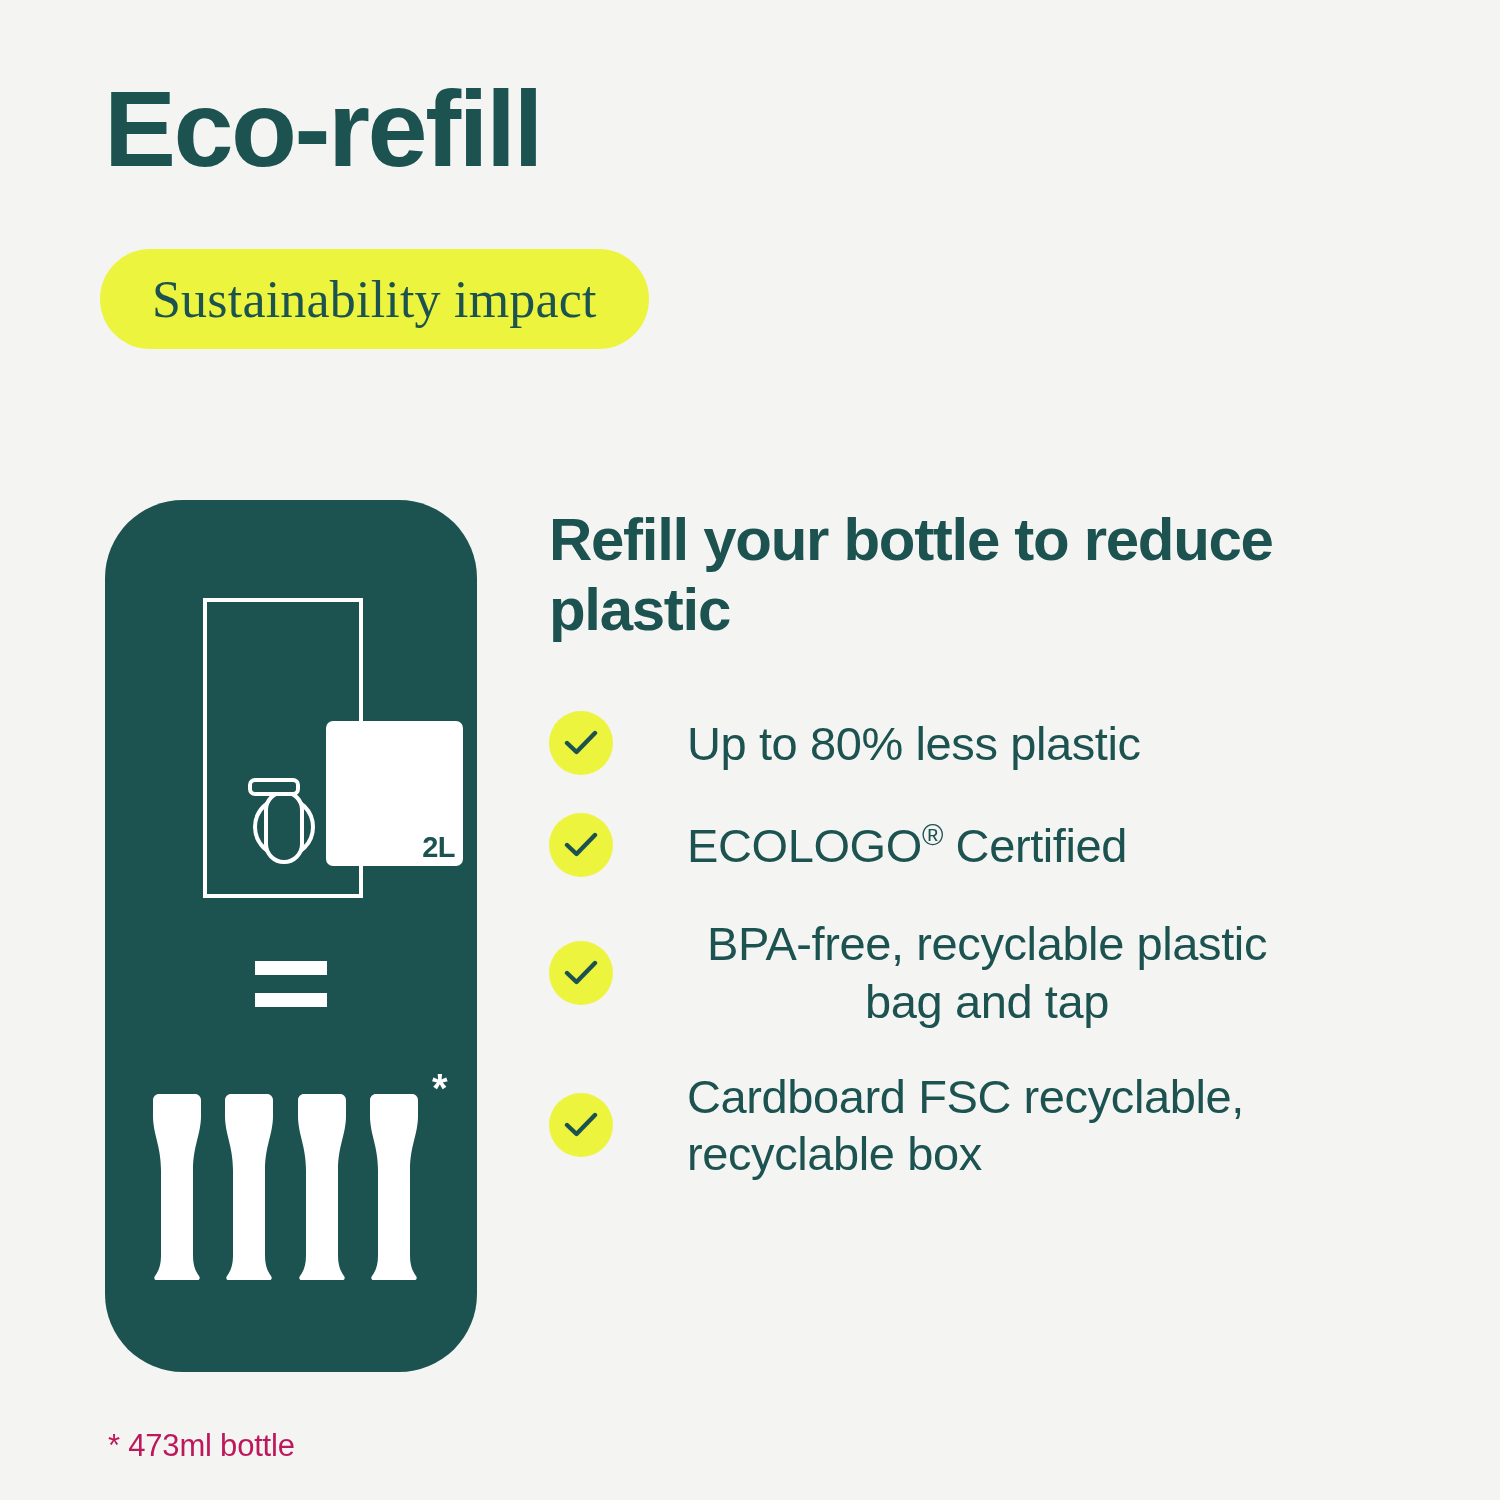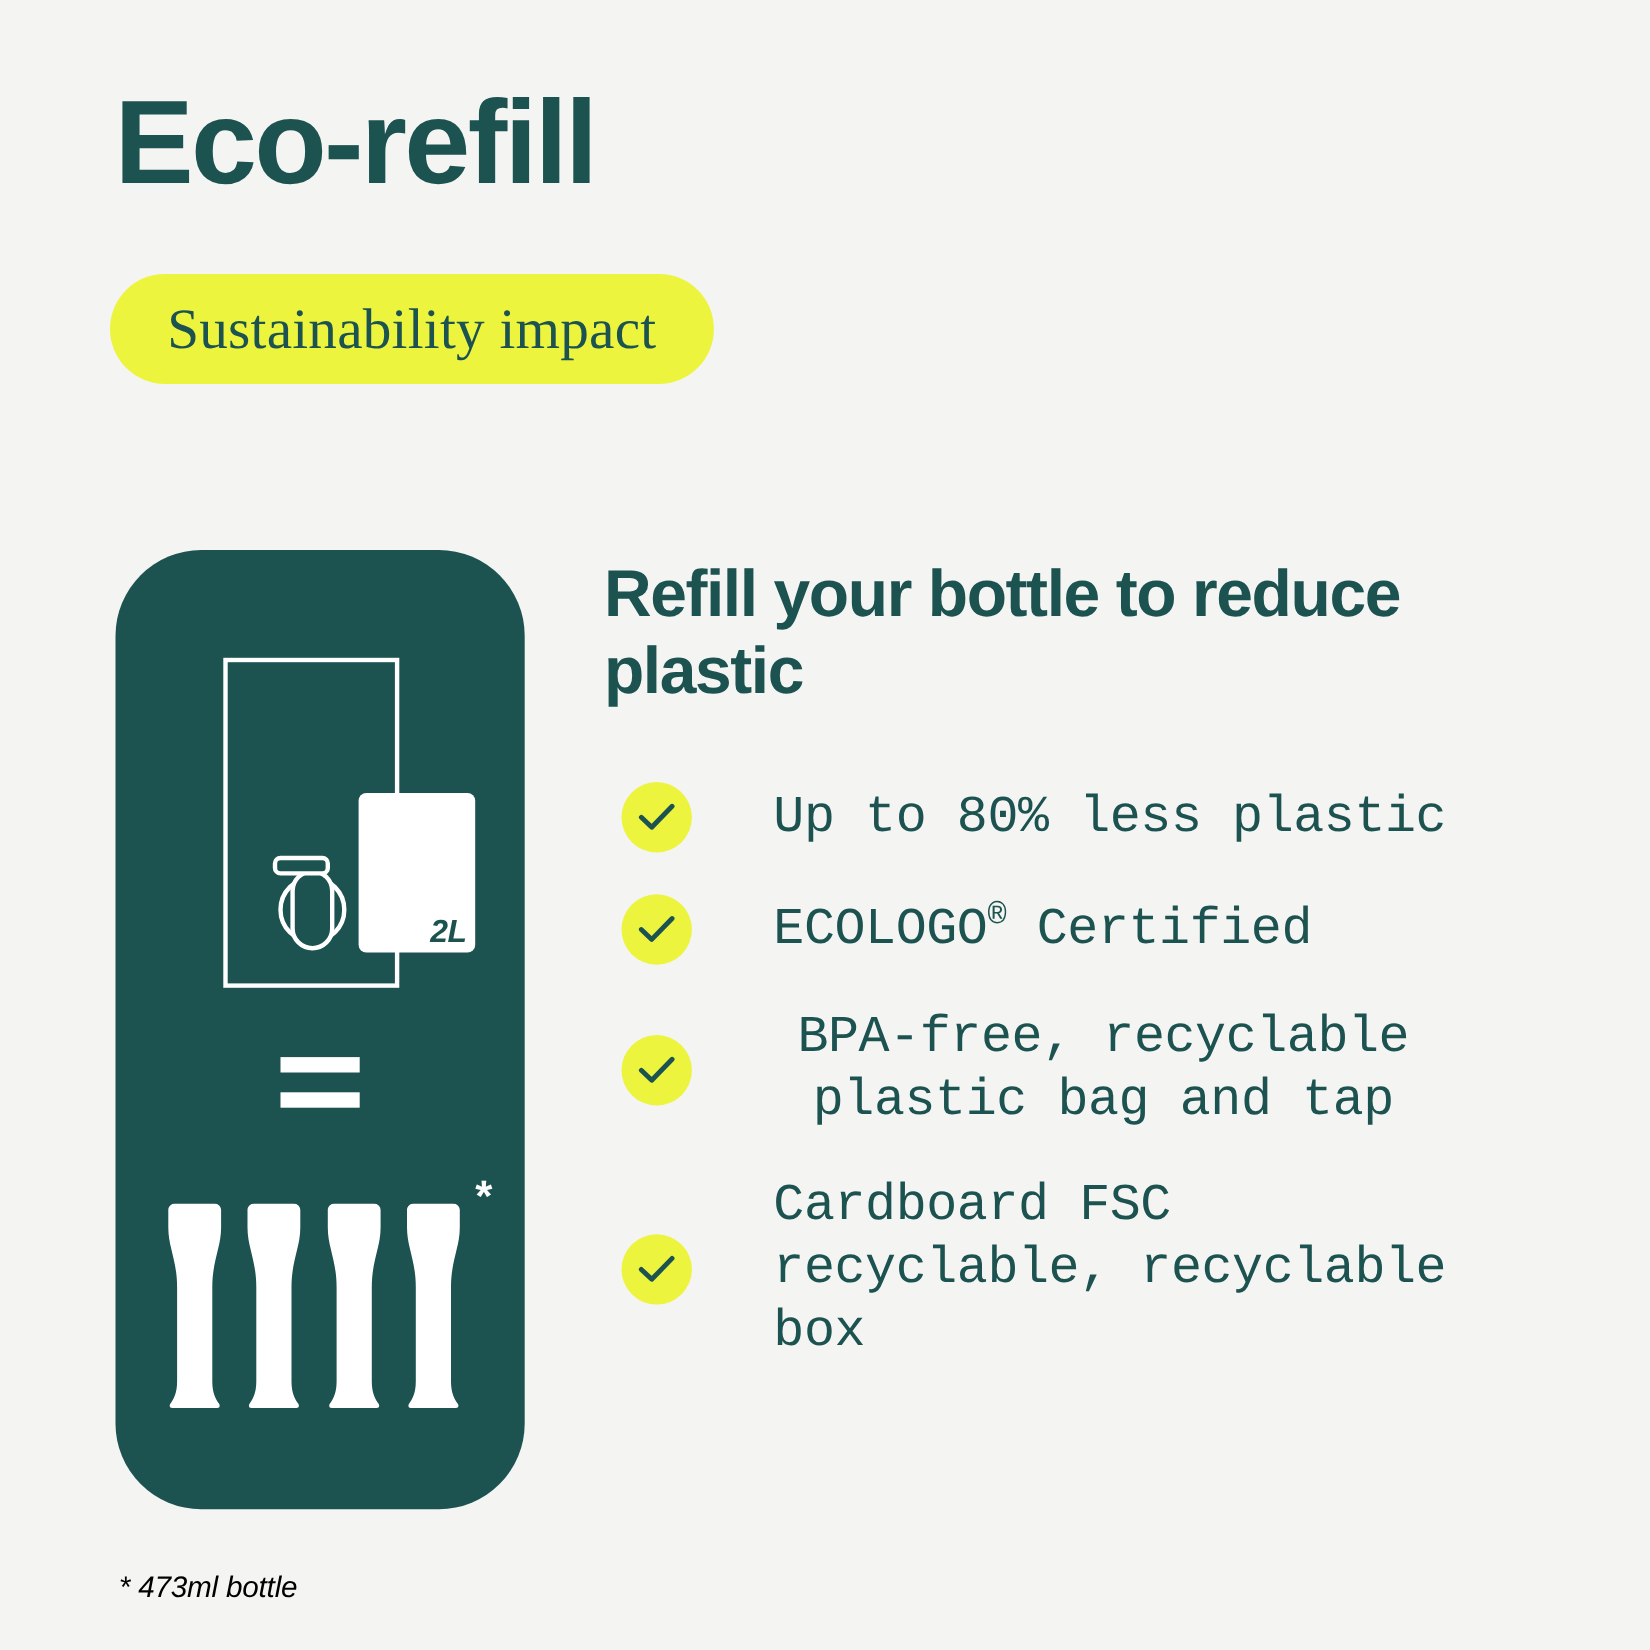--- a/index.html
+++ b/index.html
@@ -67,26 +67,25 @@
     top: 98px;
     width: 160px;
     height: 300px;
     border: 4px solid #ffffff;
     box-sizing: border-box;
   }
   .carton-inner-bag {
     position: absolute;
     left: 119px;
     top: 119px;
-    width: 106px;
+    width: 137px;
     height: 145px;
     background: #ffffff;
     border-radius: 7px;
     box-sizing: border-box;
-    font-style: italic;
   }
   .carton-volume {
     position: absolute;
     right: 8px;
     bottom: 2px;
     font-size: 29px;
     font-weight: 700;
     color: #1c5350;
     letter-spacing: -0.5px;
   }
@@ -160,23 +159,22 @@
     font-weight: 700;
     color: #1c5350;
     line-height: 1.17;
     letter-spacing: -1.3px;
     margin: 0 0 66px 0;
     max-width: 740px;
   }
 
   .benefit-list {
     list-style: none;
-    margin: 16px;
+    margin: 0;
     padding: 0;
-    font-family: Liberation Mono, monospace;
   }
   .benefit-item {
     display: flex;
     align-items: center;
     margin-bottom: 38px;
   }
   .benefit-item:last-child { margin-bottom: 0; }
 
   .check-badge {
     flex: 0 0 auto;
@@ -198,23 +196,22 @@
   .benefit-text .reg {
     font-size: 0.62em;
     vertical-align: 0.6em;
   }
 
   
   .footnote {
     position: absolute;
     left: 108px;
     top: 1428px;
-    font-size: 27px;
-    font-style: italic;
-    color: #000000;
+    font-size: 31px;
+    color: #be185d;
     letter-spacing: -0.2px;
   }
 </style>
 </head>
 <body>
 
 <div class="page-title">Eco-refill</div>
 
 <div class="pill">
   <span class="pill-label">Sustainability impact</span>

